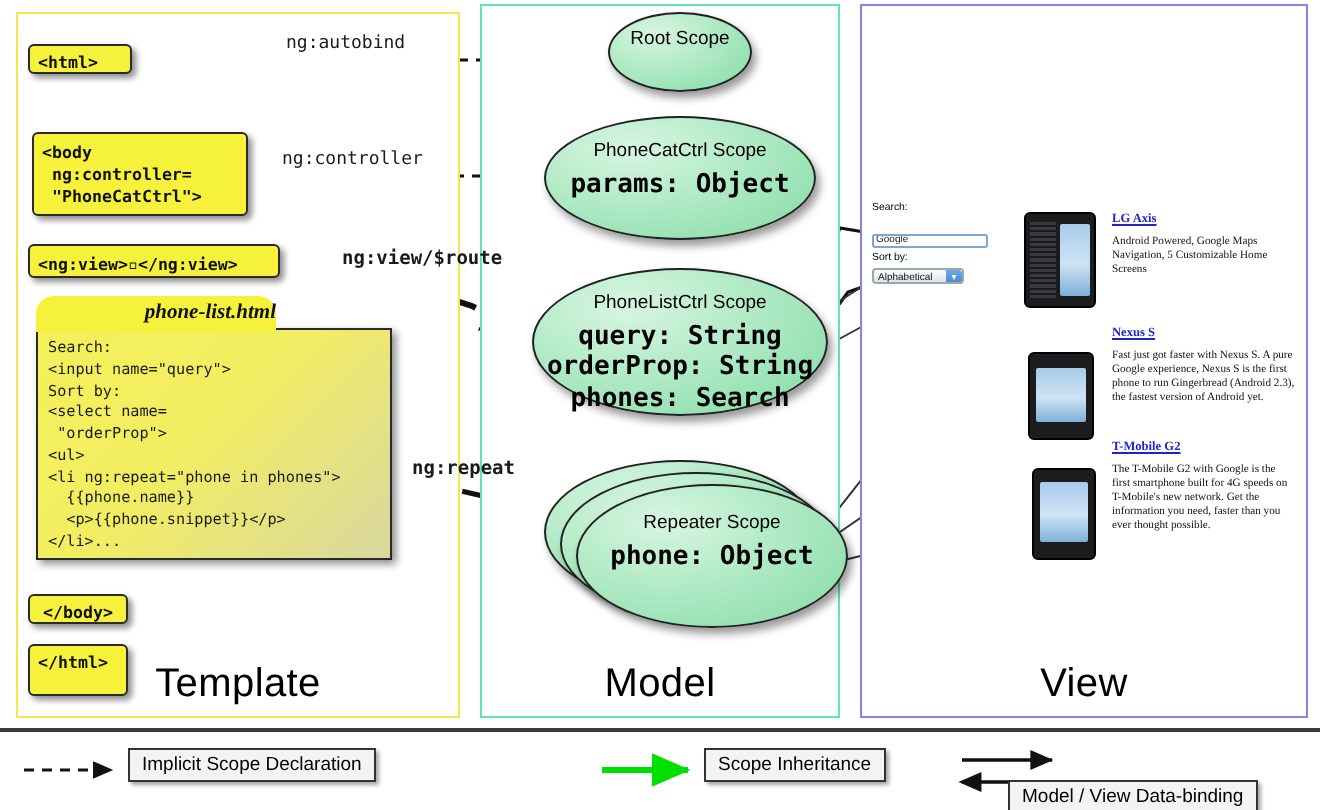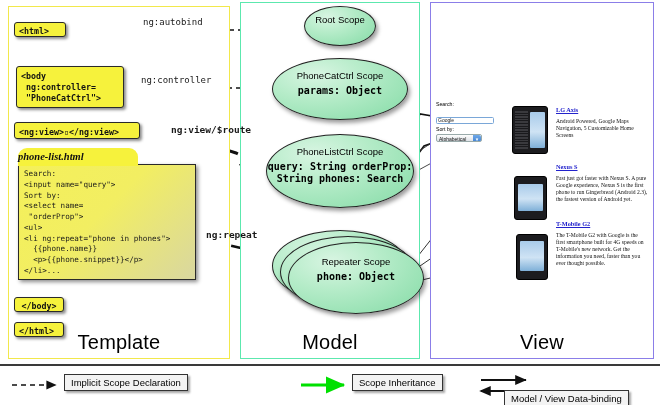--- a/index.html
+++ b/index.html
@@ -45,38 +45,38 @@
     box-shadow: 2px 2px 3px rgba(0,0,0,.45);
     padding: 2px 4px;
     white-space: pre;
     line-height: 1.32;
     box-sizing: border-box;
   }
   #tag-html   { left: 14px;  top: 22px;  width: 52px;  height: 15px; padding-top:3px;}
   #tag-body   { left: 16px;  top: 66px;  width: 108px; height: 42px; padding-top:4px;}
   #tag-ngview { left: 14px;  top: 122px; width: 126px; height: 17px; padding-top:4px;}
   #tag-bodyend{ left: 14px;  top: 297px; width: 50px;  height: 15px; padding-top:3px;text-align:center;}
-  #tag-htmlend{ left: 14px;  top: 322px; width: 50px;  height: 15px; padding-top:3px;}
+  #tag-htmlend{ left: 14px;  top: 322px; width: 50px;  height: 26px; padding-top:3px;}
 
   
   #callout {
     position: absolute;
     left: 18px; top: 148px;
     width: 178px; height: 140px;
   }
   #callout-head {
     position: absolute;
     left: 0; top: 0; width: 120px; height: 18px;
     background: #f6f23c;
     border-radius: 9px 9px 0 0;
     font-style: italic; font-weight: bold;
     font-size: 10.5px;
     font-family: "Liberation Serif", serif;
     color: #111;
-    text-align: left;
+    text-align: right;
     line-height: 18px;
     z-index: 3;
   }
   #callout-body {
     position: absolute;
     left: 0; top: 16px; width: 178px; height: 116px;
     background: linear-gradient(135deg, #f4f05a 0%, #f2ee62 45%, #d9d7a0 100%);
     border: 1.4px solid #2a2a2a;
     box-shadow: 2px 2px 4px rgba(0,0,0,.45);
     box-sizing: border-box;
@@ -110,21 +110,21 @@
     box-sizing: border-box;
     color: #000;
   }
   .scope .sname {
     font-family: "Liberation Sans", sans-serif;
     font-size: 9.5px;
     line-height: 1.12;
   }
   .scope .sprops {
     font-family: "DejaVu Sans Mono", monospace;
-    font-size: 10px;
+    font-size: 13px;
     font-weight: bold;
     line-height: 1.2;
     margin-top: 3px;
   }
   #scope-root     { left: 304px; top: 6px;   width: 72px;  height: 40px; padding-top: 8px; }
   #scope-cat      { left: 272px; top: 58px;  width: 136px; height: 62px; padding-top: 12px; }
   #scope-list     { left: 266px; top: 134px; width: 148px; height: 74px; padding-top: 12px; }
   #scope-rep3     { left: 272px; top: 230px; width: 136px; height: 72px; }
   #scope-rep2     { left: 280px; top: 236px; width: 136px; height: 72px; }
   #scope-rep1     { left: 288px; top: 242px; width: 136px; height: 72px; padding-top: 14px; }

